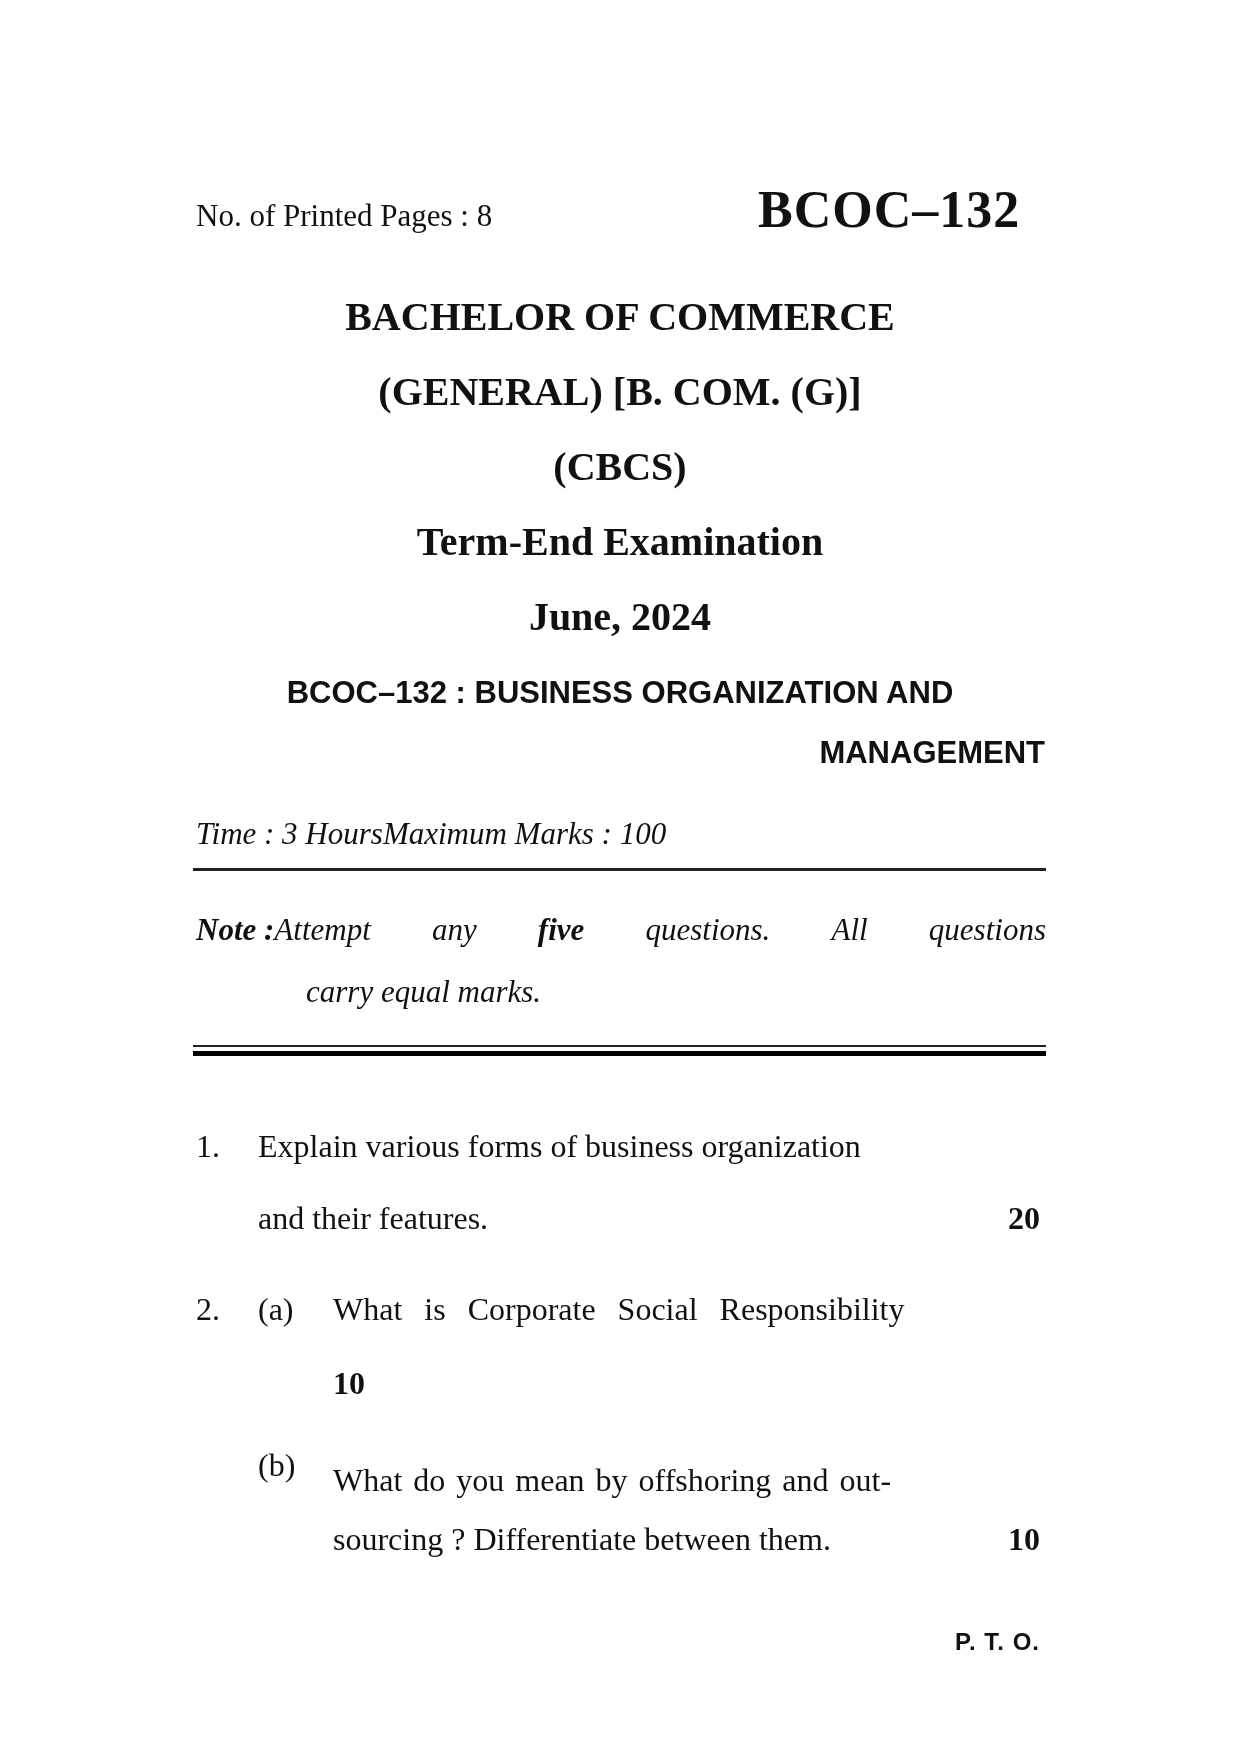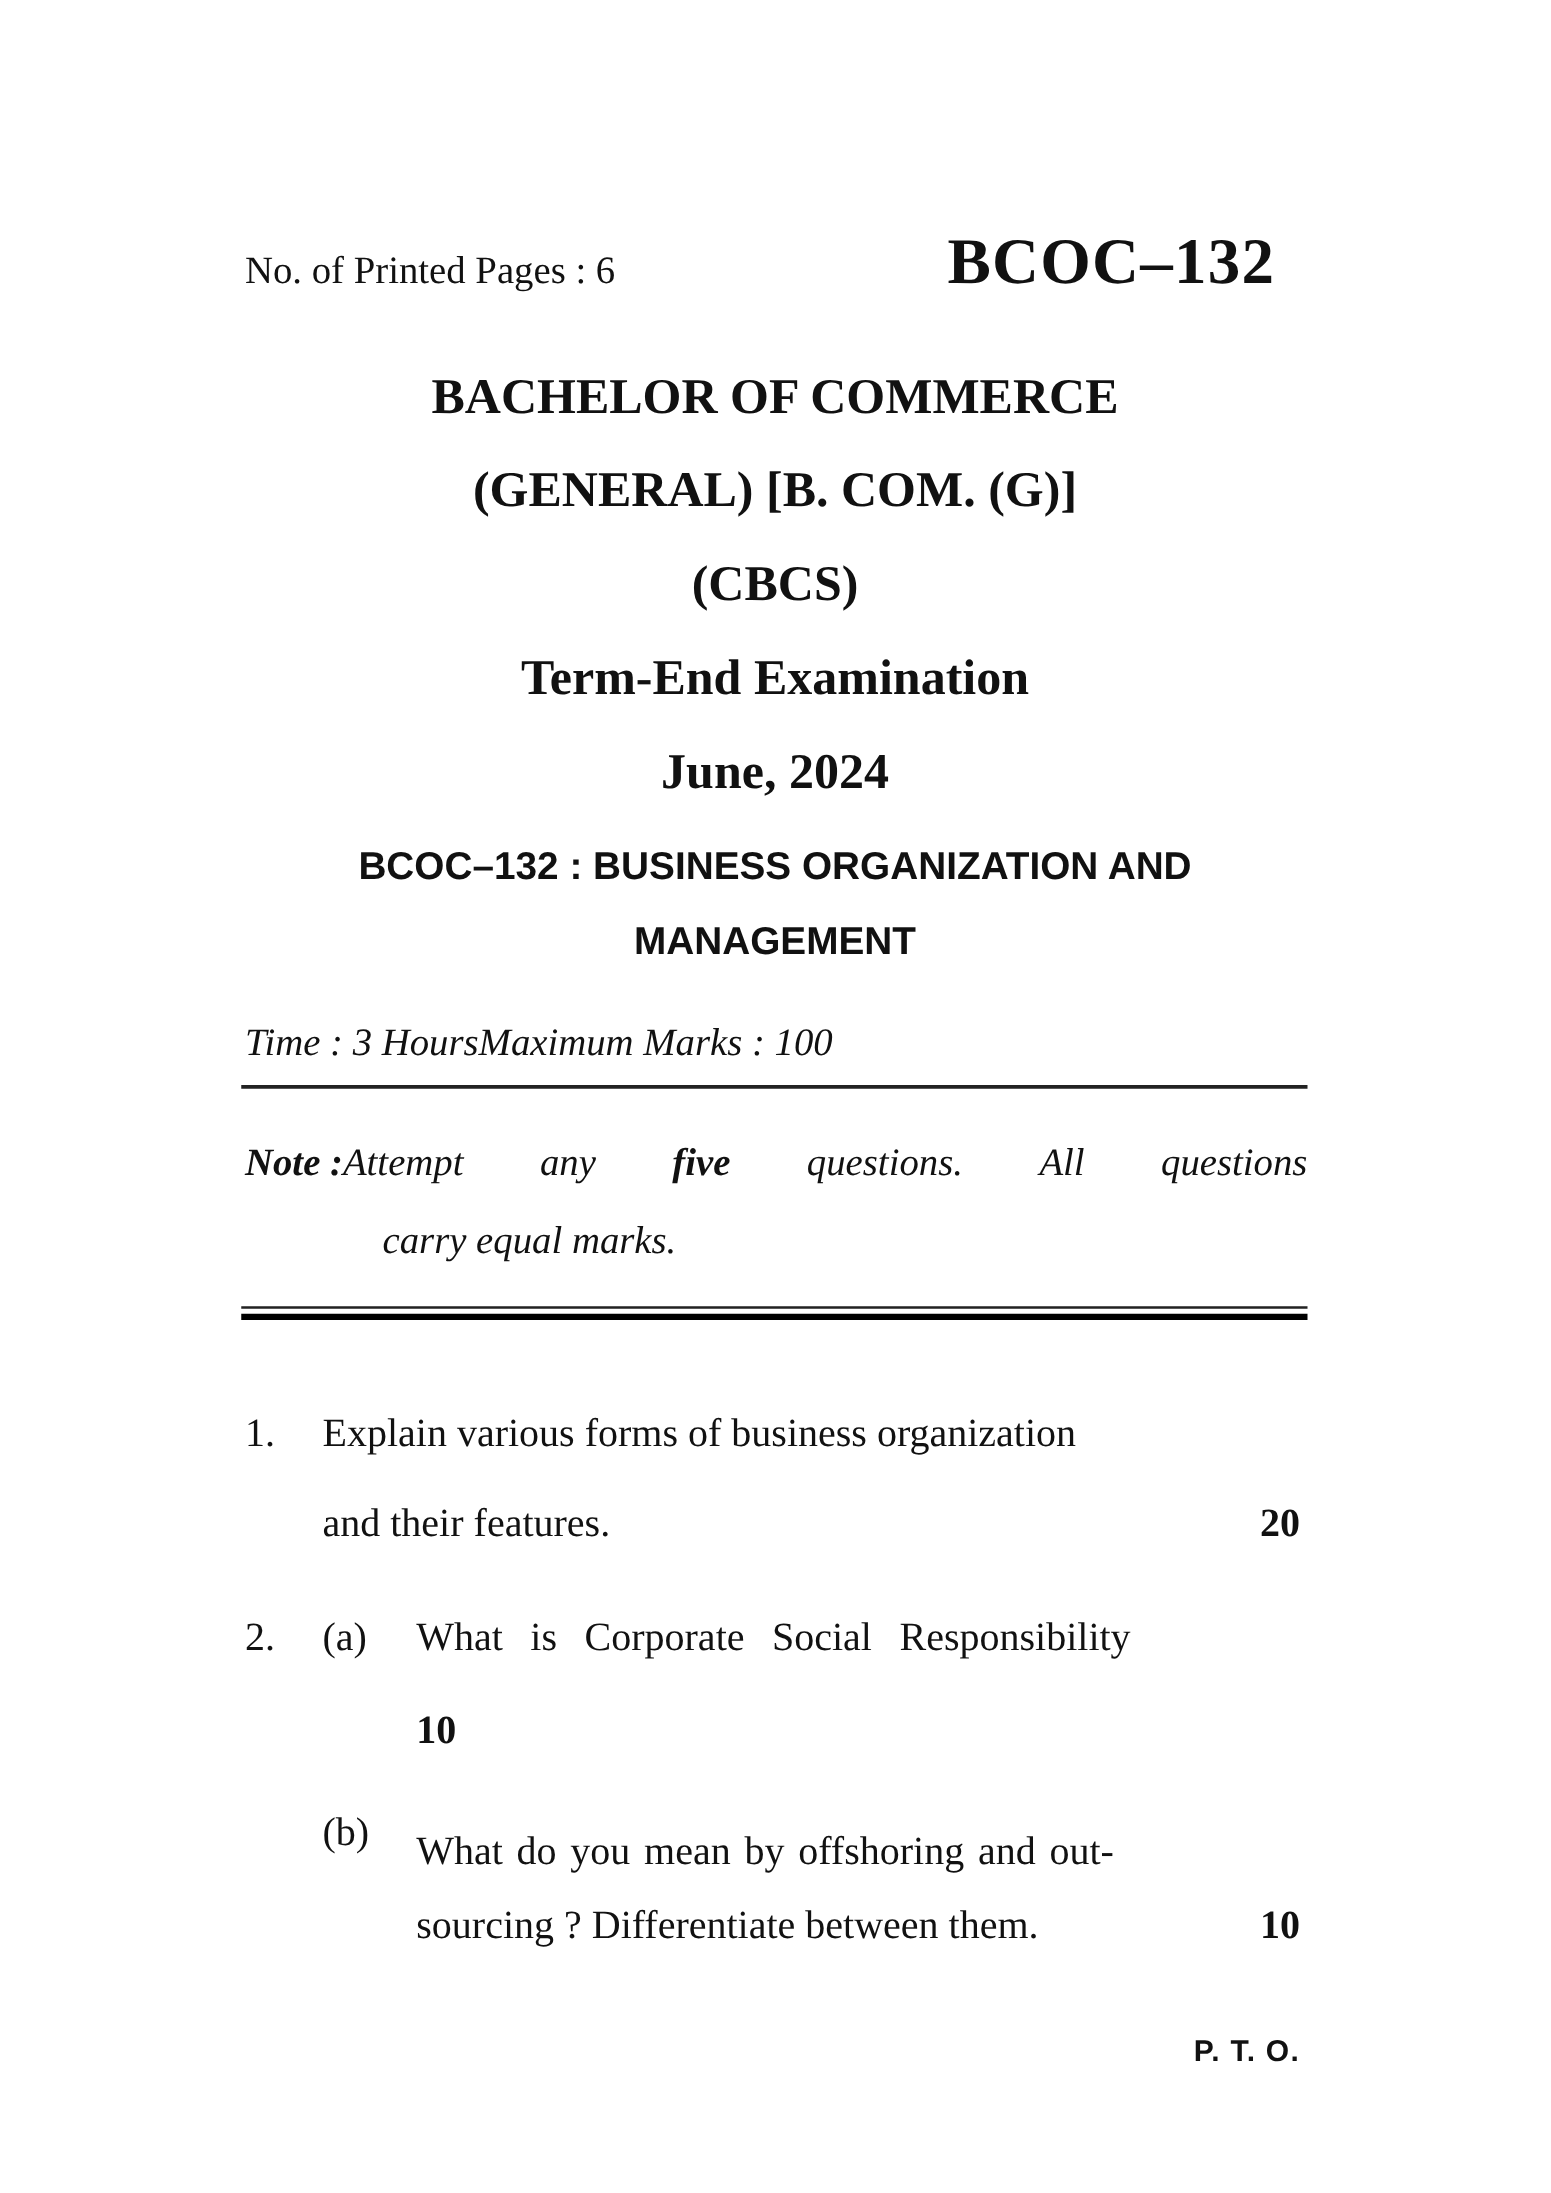--- a/index.html
+++ b/index.html
@@ -9,21 +9,21 @@
     #printed-pages { left: 196px; top: 198px; font-size: 31px; font-family: "Liberation Serif", serif; }
     #code-top { left: 758px; top: 180px; font-size: 52px; font-weight: bold; font-family: "Liberation Serif", serif; letter-spacing: 1px; }
 
     .center-line { position: absolute; left: 195px; width: 850px; text-align: center; font-family: "Liberation Serif", serif; font-weight: bold; }
     #title1 { top: 293px; font-size: 40px; }
     #title2 { top: 368px; font-size: 40px; }
     #title3 { top: 443px; font-size: 40px; }
     #title4 { top: 518px; font-size: 40px; }
     #title5 { top: 593px; font-size: 40px; }
     #subject1 { top: 675px; font-size: 31px; font-family: "Liberation Sans", sans-serif; }
-    #subject2 { top: 735px; font-size: 31px; font-family: "Liberation Sans", sans-serif; }
+    #subject2 { top: 735px; font-size: 31px; font-family: "Liberation Sans", sans-serif; text-align: right; }
 
     #time-row { top: 816px; font-size: 31px; font-style: italic; font-family: "Liberation Serif", serif; display: flex; justify-content: flex-start; left: 196px; width: 846px; }
     #rule1 { top: 868px; left: 193px; width: 853px; height: 3px; background: #222; }
 
     #note-row { top: 912px; left: 196px; width: 850px; font-size: 31px; font-style: italic; font-family: "Liberation Serif", serif; }
     #note-line1 { display: flex; justify-content: space-between; }
     #note-line2 { margin-left: 110px; margin-top: 26px; }
     .b { font-weight: bold; }
 
     #rule2a { top: 1045px; left: 193px; width: 853px; height: 2px; background: #222; }
@@ -33,21 +33,21 @@
     .qnum { position: absolute; left: 196px; }
     .qsub { position: absolute; left: 258px; }
     .qtext { position: absolute; display: flex; justify-content: space-between; }
     .marks { text-align: center; font-weight: bold; }
 
     #pto { right: 201px; top: 1628px; font-size: 24px; font-weight: bold; font-family: "Liberation Sans", sans-serif; letter-spacing: 1px; }
   </style>
 </head>
 <body>
 
-<div class="abs" id="printed-pages">No. of Printed Pages : 6</div>
+<div class="abs" id="printed-pages">No. of Printed Pages : 8</div>
 <div class="abs" id="code-top">BCOC–132</div>
 
 <div class="center-line" id="title1">BACHELOR OF COMMERCE</div>
 <div class="center-line" id="title2">(GENERAL) [B. COM. (G)]</div>
 <div class="center-line" id="title3">(CBCS)</div>
 <div class="center-line" id="title4">Term-End Examination</div>
 <div class="center-line" id="title5">June, 2024</div>
 <div class="center-line" id="subject1">BCOC–132 : BUSINESS ORGANIZATION AND</div>
 <div class="center-line" id="subject2">MANAGEMENT</div>
 

